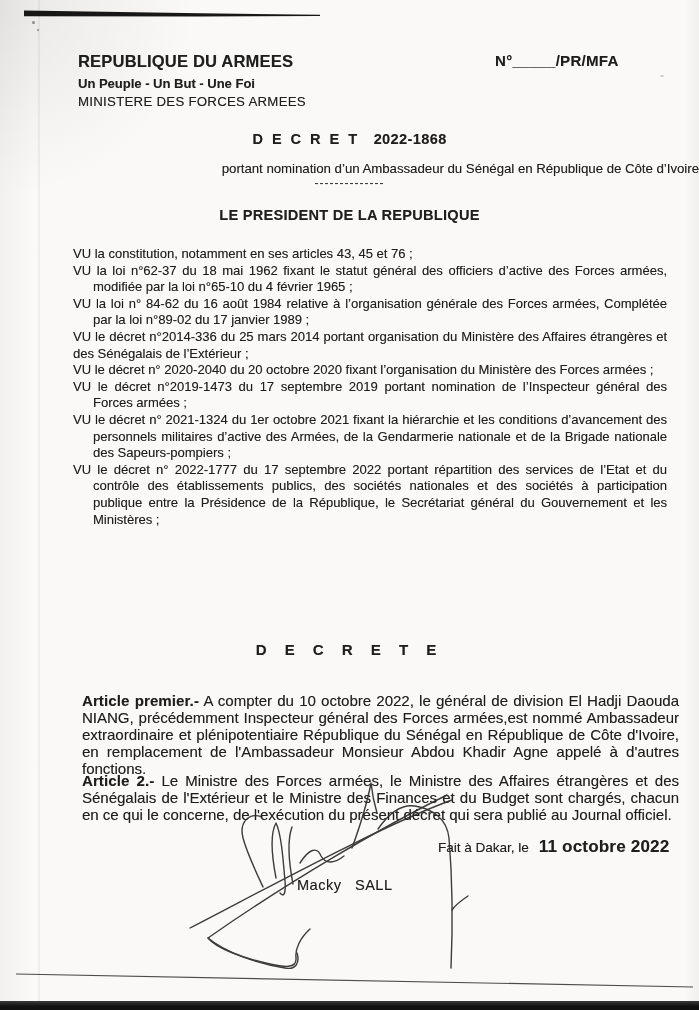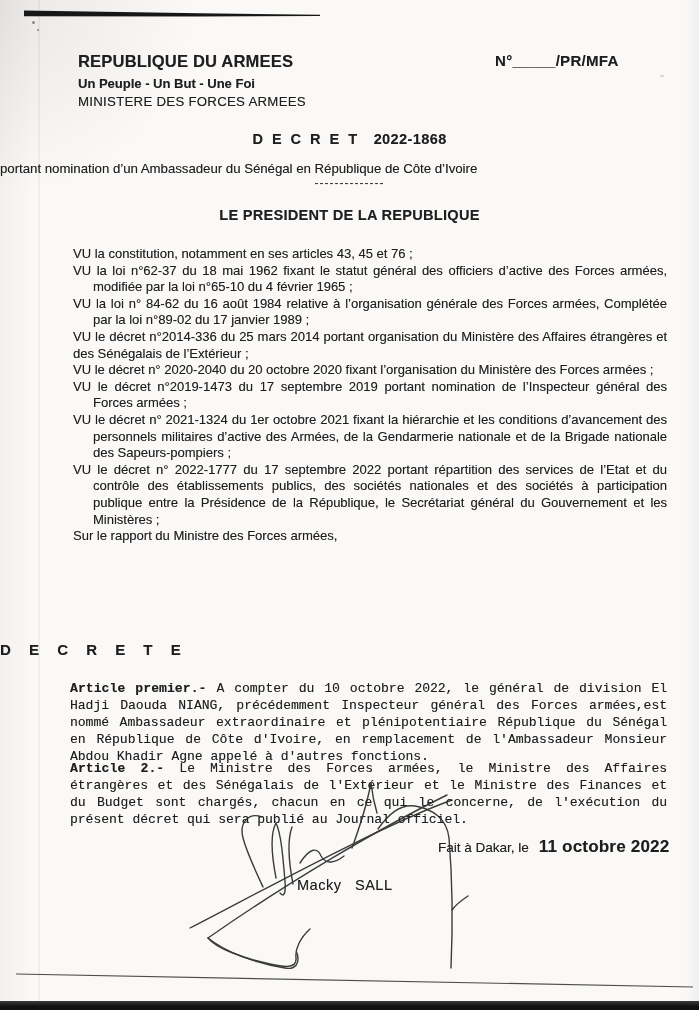--- a/index.html
+++ b/index.html
@@ -18,32 +18,32 @@
   .soft { text-shadow: 0.2px 0.2px 0.45px rgba(45,45,45,0.45); }
 
   .hdr-rep   { left: 78px; top: 52px;  font-size: 16.5px; font-weight: 700; letter-spacing: 0.2px; }
   .hdr-motto { left: 78px; top: 76px;  font-size: 13px; font-weight: 700; }
   .hdr-min   { left: 78px; top: 94px;  font-size: 13.2px; letter-spacing: 0.3px; }
   .ref-num   { left: 495px; top: 52px; font-size: 15px; font-weight: 700; letter-spacing: 0.3px; }
 
   .decret-line { left: 0; top: 131px; width: 699px; text-align: center; font-size: 14.5px; font-weight: 700; }
   .decret-line .lbl { text-underline-offset: 3px; letter-spacing: 2.5px; }
   .decret-line .num { margin-left: 14px; letter-spacing: 0.4px; }
-  .subject  { left: 0; top: 161px; width: 699px; text-align: left; font-size: 13.2px; }
+  .subject  { left: 0; top: 161px; width: 699px; text-align: right; font-size: 13.2px; }
   .sep      { left: 0; top: 176px; width: 699px; text-align: center; font-size: 12px; letter-spacing: 1px; color: #2a2a2a; }
   .president{ left: 0; top: 207px; width: 699px; text-align: center; font-size: 14.5px; font-weight: 700; letter-spacing: 0.3px; }
 
   .visas { left: 73px; top: 246px; width: 594px; font-size: 13px; line-height: 16.6px; }
   .visa  { text-align: justify; padding-left: 20px; text-indent: -20px; }
   .visa.nohang { padding-left: 0; text-indent: 0; }
   .report { margin-top: 0; }
 
-  .decrete { left: 0; top: 641px; width: 699px; text-align: left; font-size: 15px; font-weight: 700; letter-spacing: 7px; }
+  .decrete { left: 0; top: 641px; width: 699px; text-align: center; font-size: 15px; font-weight: 700; letter-spacing: 7px; }
 
-  .art { left: 70px; width: 597px; margin: 0; font-size: 13px; line-height: 16.9px; text-align: justify; font-family: Liberation Mono, monospace; }
+  .art { left: 70px; width: 597px; margin: 12px; font-size: 15px; line-height: 16.9px; text-align: justify; }
   .art-1 { top: 681px; }
   .art-2 { top: 761px; }
   .art b { letter-spacing: 0.1px; }
 
   .fait { left: 438px; top: 837px; font-size: 13.5px; white-space: nowrap; }
   .fait .date { font-weight: 700; font-size: 17px; margin-left: 10px; letter-spacing: 0.2px; }
   .macky { left: 297px; top: 877px; font-size: 14.5px; letter-spacing: 0.5px; white-space: pre; }
 
   .ink { left: 0; top: 0; pointer-events: none; }
   .crease { left: 38px; top: 0; width: 2px; height: 1010px; background: rgba(0,0,0,0.045); }
@@ -75,21 +75,20 @@
 
 <div class="abs visas soft">
   <div class="visa">VU la constitution, notamment en ses articles 43, 45 et 76 ;</div>
   <div class="visa">VU la loi n°62-37 du 18 mai 1962 fixant le statut général des officiers d’active des Forces armées, modifiée par la loi n°65-10 du 4 février 1965 ;</div>
   <div class="visa">VU la loi n° 84-62 du 16 août 1984 relative à l’organisation générale des Forces armées, Complétée par la loi n°89-02 du 17 janvier 1989 ;</div>
   <div class="visa nohang">VU le décret n°2014-336 du 25 mars 2014 portant organisation du Ministère des Affaires étrangères et des Sénégalais de l’Extérieur ;</div>
   <div class="visa">VU le décret n° 2020-2040 du 20 octobre 2020 fixant l’organisation du Ministère des Forces armées ;</div>
   <div class="visa">VU le décret n°2019-1473 du 17 septembre 2019 portant nomination de l’Inspecteur général des Forces armées ;</div>
   <div class="visa">VU le décret n° 2021-1324 du 1er octobre 2021 fixant la hiérarchie et les conditions d’avancement des personnels militaires d’active des Armées, de la Gendarmerie nationale et de la Brigade nationale des Sapeurs-pompiers ;</div>
   <div class="visa">VU le décret n° 2022-1777 du 17 septembre 2022 portant répartition des services de l’Etat et du contrôle des établissements publics, des sociétés nationales et des sociétés à participation publique entre la Présidence de la République, le Secrétariat général du Gouvernement et les Ministères ;</div>
-  <div class="visa nohang report">Sur le rapport du Ministre des Forces armées,</div>
 </div>
 
 <div class="abs decrete soft">D E C R E T E</div>
 
 <p class="abs art art-1 soft"><b>Article premier.-</b> <span>A compter du 10 octobre 2022, le général de division El Hadji Daouda NIANG, précédemment Inspecteur général des Forces armées,est nommé Ambassadeur extraordinaire  et plénipotentiaire République du Sénégal en République de Côte d'Ivoire, en remplacement de l'Ambassadeur Monsieur Abdou Khadir Agne appelé à d'autres fonctions.</span></p>
 <p class="abs art art-2 soft"><b>Article 2.-</b> <span>Le Ministre des Forces armées, le Ministre des Affaires étrangères et des Sénégalais de l'Extérieur et le Ministre des Finances et du Budget sont chargés, chacun en ce qui le concerne, de l'exécution du présent décret qui sera publié au Journal officiel.</span></p>
 
 <div class="abs fait soft">
   <span>Fait à Dakar, le</span><span class="date">11 octobre 2022</span>
 </div>

